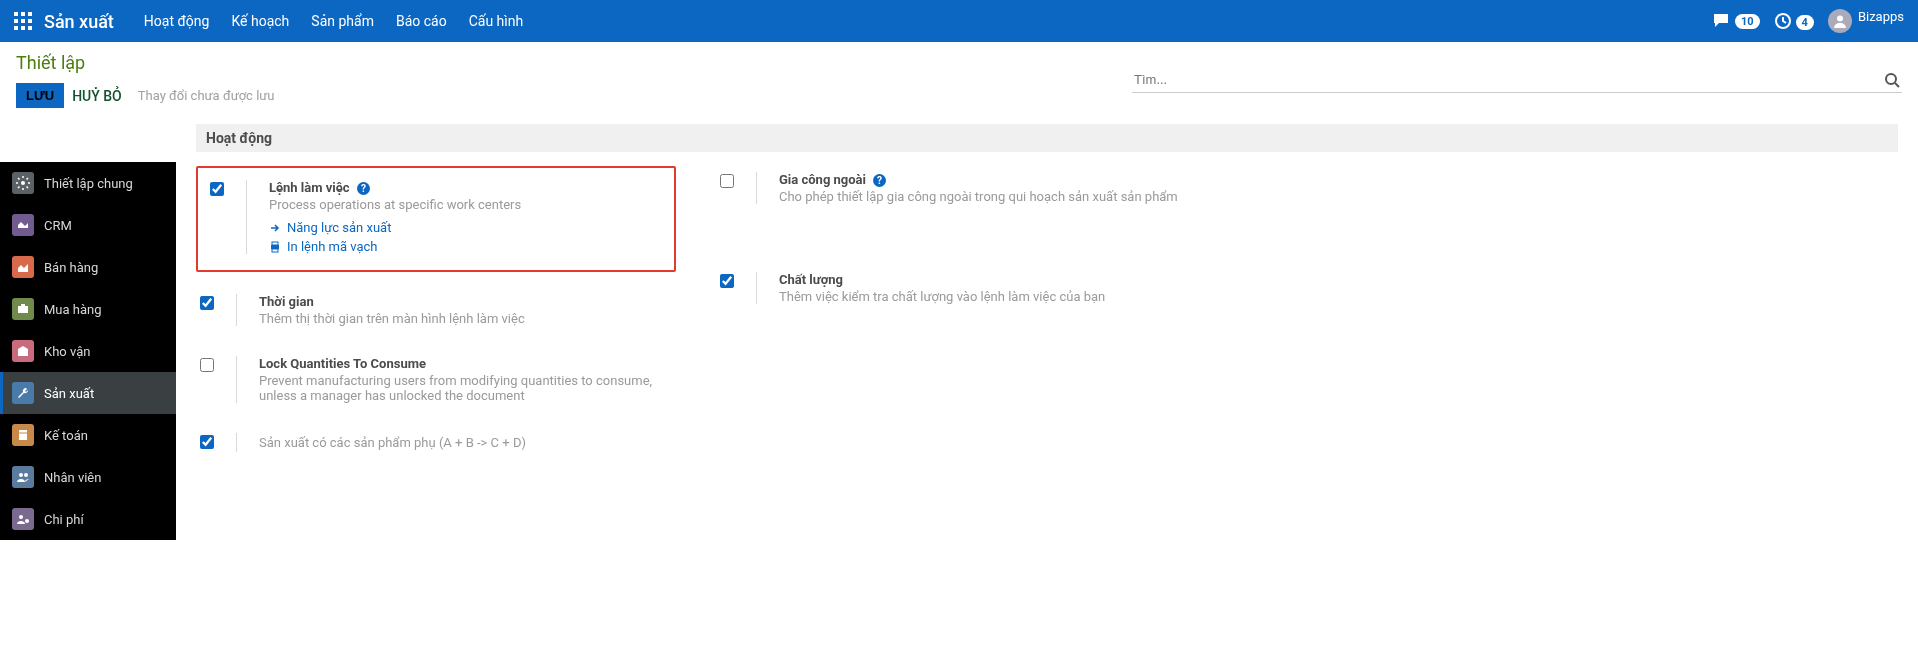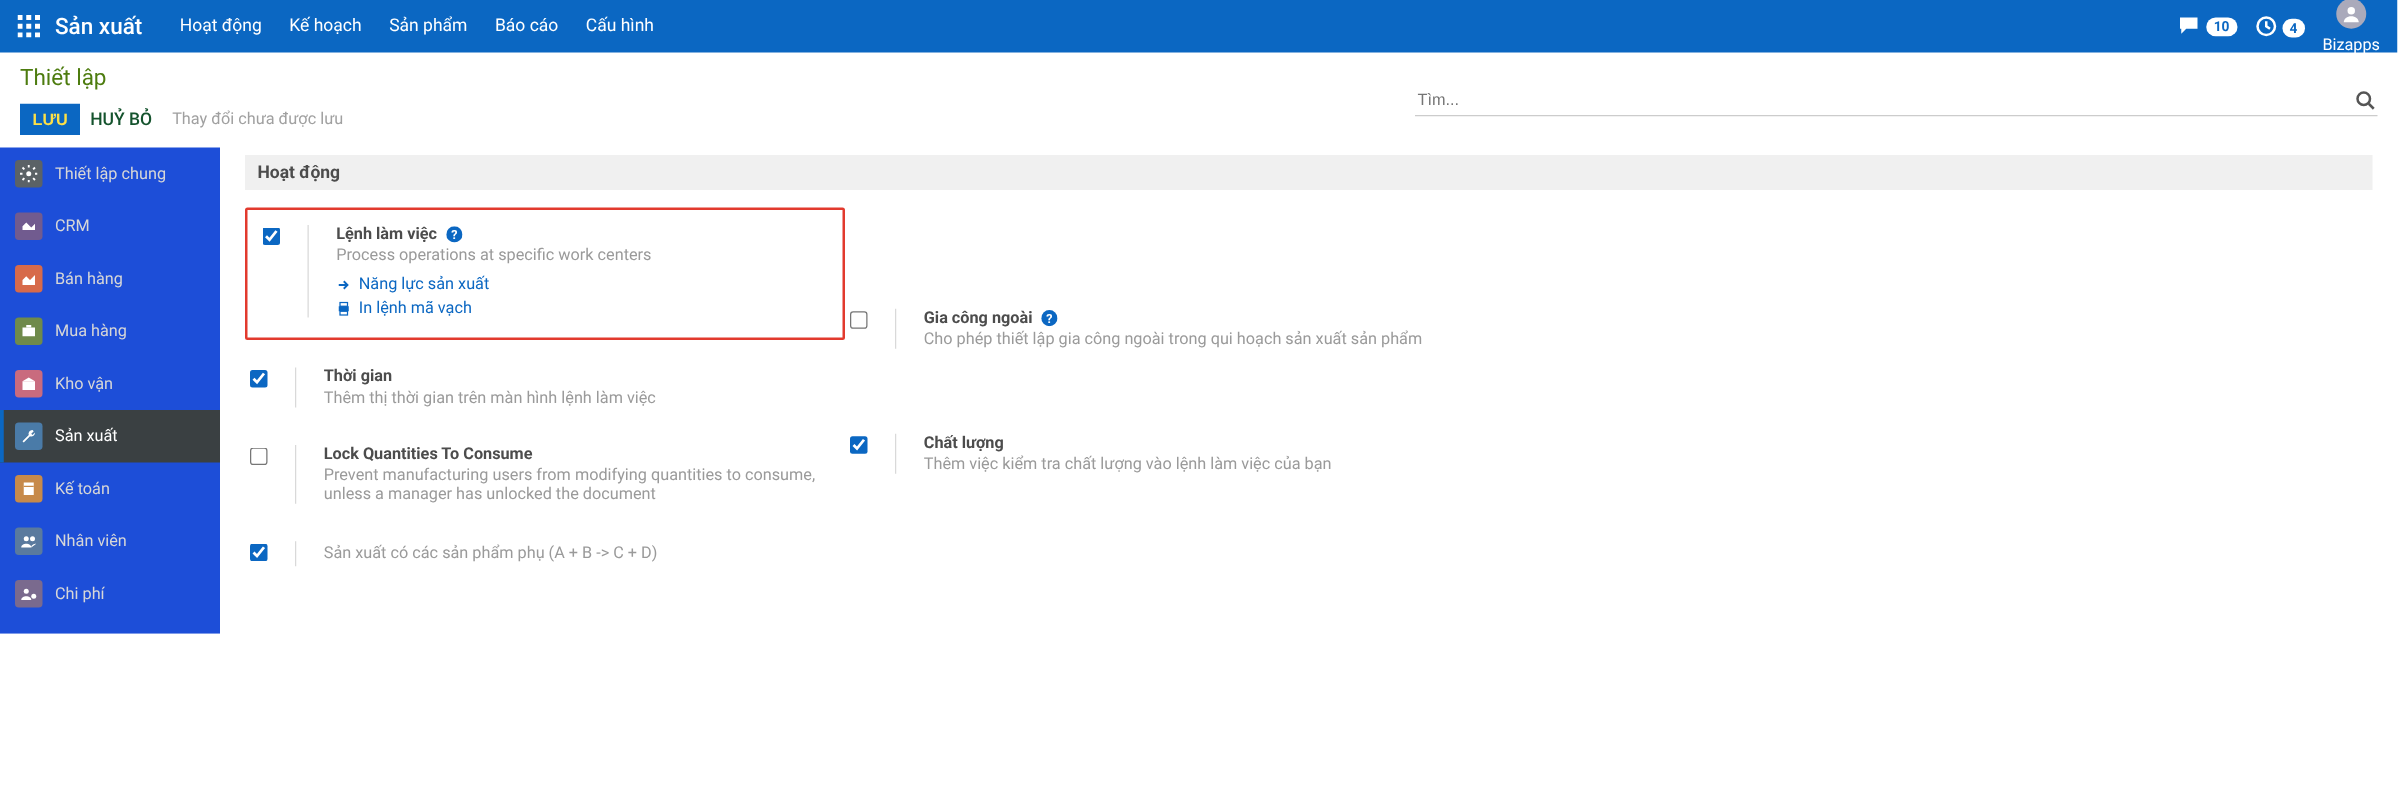--- a/index.html
+++ b/index.html
@@ -6,52 +6,52 @@
 body { font-family: -apple-system, BlinkMacSystemFont, "Segoe UI", Roboto, Helvetica, Arial, sans-serif; font-size: 13px; color: #4c4c4c; background: #fff; }
 
 .topbar { background: #0b67c2; color: #fff; height: 42px; display: flex; align-items: center; padding: 0 14px; }
 .topbar .apps-icon { margin-right: 12px; display:flex; align-items:center; cursor:pointer;}
 .topbar .brand { font-size: 18px; font-weight: 500; margin-right: 30px; }
 .topbar .menu { display: flex; gap: 22px; }
 .topbar .menu-item { font-size: 14px; cursor:pointer; }
 .topbar .right { margin-left: auto; display: flex; align-items: center; gap: 14px; }
 .badge-pill { background: #fff; color: #0b67c2; font-weight:700; font-size:11px; border-radius: 9px; padding: 1px 6px; margin-left:4px;}
 .chat-icon, .activity-icon { display:flex; align-items:flex-end; cursor:pointer;}
-.user { display:flex; align-items:center; gap:6px; cursor:pointer;flex-direction:column;}
+.user { display:flex; align-items:flex-start; gap:6px; cursor:pointer;}
 .avatar { width:24px; height:24px; border-radius:50%; background:#aab; display:flex; align-items:center; justify-content:center;}
 
 .controlbar { display:flex; align-items:center; padding: 10px 16px 0 16px; }
 .controlbar .left { flex:1; }
 .controlbar .breadcrumb { font-size: 18px; color:#4d7c0f; margin-bottom:10px;}
 .controlbar .buttons { display:flex; align-items:center; gap:8px; }
-.btn-primary { background:#0b67c2; color:#fde047; border:none; padding:5px 10px; font-size:13px; font-weight:600; cursor:pointer;}
+.btn-primary { background:#0b67c2; color:#000000; border:none; padding:5px 10px; font-size:13px; font-weight:600; cursor:pointer;}
 .link-btn { color:#14532d; font-size:14px; cursor:pointer; font-weight:500;}
 .status-text { color:#a0a0a0; font-size:13px; margin-left:8px;}
 .searchwrap { flex:1; display:flex; align-items:center; border-bottom:1px solid #ccc; padding:4px 2px; max-width: 770px;}
 .searchwrap input { flex:1; border:none; outline:none; font-size:13px; background:transparent;}
 
 .body-row { display:flex; margin-top:10px;}
-.sidebar { width:176px; background:#1d4ed8; color:#ddd; display:flex; flex-direction:column; padding-top:0; }
+.sidebar { width:176px; background:#000000; color:#ddd; display:flex; flex-direction:column; padding-top:0;margin-top:44px; }
 .sidebar-item { display:flex; align-items:center; gap:10px; padding:10px 12px; font-size:13px; cursor:pointer; color:#d7d7d7;}
 .sidebar-item.active { background:#3a4042; color:#fff; position:relative;}
 .sidebar-item.active::before { content:""; position:absolute; left:0; top:0; bottom:0; width:3px; background:#0b67c2;}
 .sidebar-item .icon-box { width:22px; height:22px; border-radius:3px; display:flex; align-items:center; justify-content:center; flex-shrink:0;}
 .ic-gear{background:#5b6266;}
 .ic-crm{background:#715b8f;}
 .ic-sale{background:#d76a4a;}
 .ic-buy{background:#6f8a4a;}
 .ic-stock{background:#c96b7e;}
 .ic-mrp{background:#4a7ba8;}
 .ic-acc{background:#c78a4a;}
 .ic-hr{background:#5a7a9e;}
 .ic-exp{background:#7a6a8e;}
 
 .main { flex:1; padding: 0 20px 30px 20px;}
 .section-header { background:#f0f0f0; padding:6px 10px; font-weight:700; font-size:14px; color:#4c4c4c; margin: 6px 0 14px 0;}
-.settings-grid { display:flex; align-items:center;}
+.settings-grid { display:flex; gap:40px;}
 .col { flex:0 0 480px;}
 .setting-row { display:flex; gap:16px; padding:6px 4px; margin-bottom:18px;}
 .setting-row .cb-col{ width:20px; padding-top:2px;}
 .setting-row .divider { width:1px; background:#d9d9d9; margin-right:6px;}
 .setting-row .txt-col { flex:1;}
 .setting-title { font-size:13px; font-weight:700; color:#4c4c4c;}
 .setting-desc { font-size:13px; color:#9a9a9a; margin-top:2px;}
 .setting-links { margin-top:8px; display:flex; flex-direction:column; gap:4px;}
 .setting-links a { color:#0b67c2; font-size:13px; text-decoration:none; display:flex; align-items:center; gap:6px; cursor:pointer;}
 .help-icon { color:#0b67c2; margin-left:4px; display:inline-flex; vertical-align:middle;}

